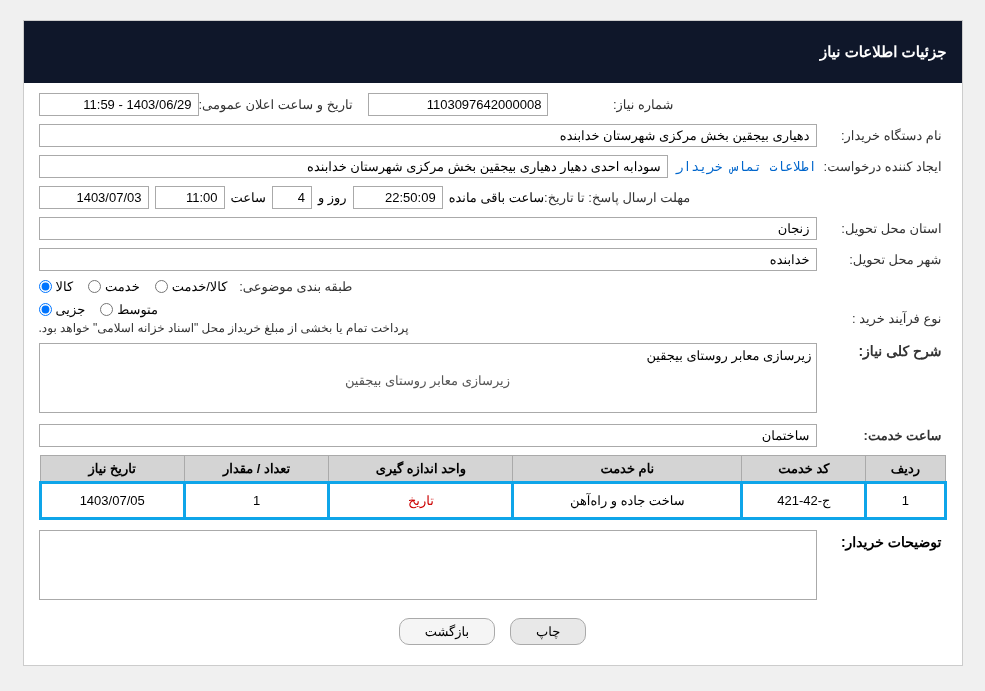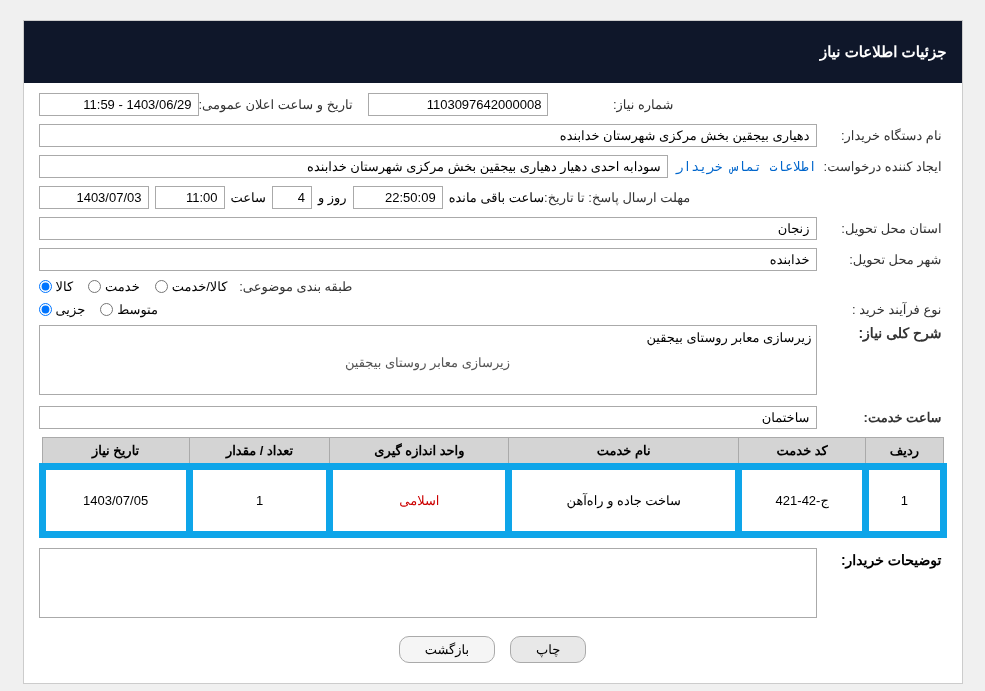--- a/index.html
+++ b/index.html
@@ -102,22 +102,22 @@
     }
     .data-table th {
       background: #d4d4d4;
       border: 1px solid #aaa;
       padding: 5px 8px;
       text-align: center;
       font-weight: bold;
       margin-left: 36px;
     }
     .data-table td {
-      border: 7px solid #0ea5e9;
-      padding: 23px 8px;
+      border: 3px solid #0ea5e9;
+      padding: 9px 8px;
       text-align: center;
     }
     .data-table td.link-cell {
       color: #cc0000;
       text-decoration: none;
     }
     .buttons-row {
       display: flex;
       justify-content: center;
       gap: 15px;
@@ -246,20 +246,21 @@
         <div class="radio-group">
           <div class="radio-item">
             <label>متوسط</label>
             <input type="radio" name="purchase" style="">
           </div>
           <div class="radio-item">
             <label>جزیی</label>
             <input type="radio" name="purchase" checked="" style="">
           </div>
         </div>
+        <span class="note-text">پرداخت تمام یا بخشی از مبلغ خریداز محل "اسناد خزانه اسلامی" خواهد بود.</span>
       </div>
     </div>
 
     <div class="form-row" style="align-items:flex-start;">
       <span class="form-label" style="font-weight:bold; font-size:14px;">شرح کلی نیاز:</span>
       <div style="flex:1; position:relative;" class="watermark-area">
         <textarea class="textarea-box" style="height: 70px;" readonly="">زیرسازی معابر روستای بیجقین</textarea>
         <div style="position:absolute; top:50%; right:50%; transform:translate(50%,-50%); text-align:center; color:#555; font-size:13px; pointer-events:none;">زیرسازی معابر روستای بیجقین</div>
       </div>
     </div>
@@ -279,21 +280,21 @@
           <th>واحد اندازه گیری</th>
           <th>تعداد / مقدار</th>
           <th>تاریخ نیاز</th>
         </tr>
       </thead>
       <tbody>
         <tr>
           <td>1</td>
           <td>ج-42-421</td>
           <td>ساخت جاده و راه‌آهن</td>
-          <td class="link-cell" style="color:#cc0000; cursor:pointer;">اسلامی</td>
+          <td class="link-cell" style="color:#cc0000; cursor:pointer;">تاریخ</td>
           <td>1</td>
           <td>1403/07/05</td>
         </tr>
       </tbody>
     </table>
 
     <div class="buyer-notes-row">
       <span class="buyer-notes-label">توضیحات خریدار:</span>
       <div class="buyer-notes-value">
         <textarea class="textarea-box" style="height: 70px;" readonly=""></textarea>

